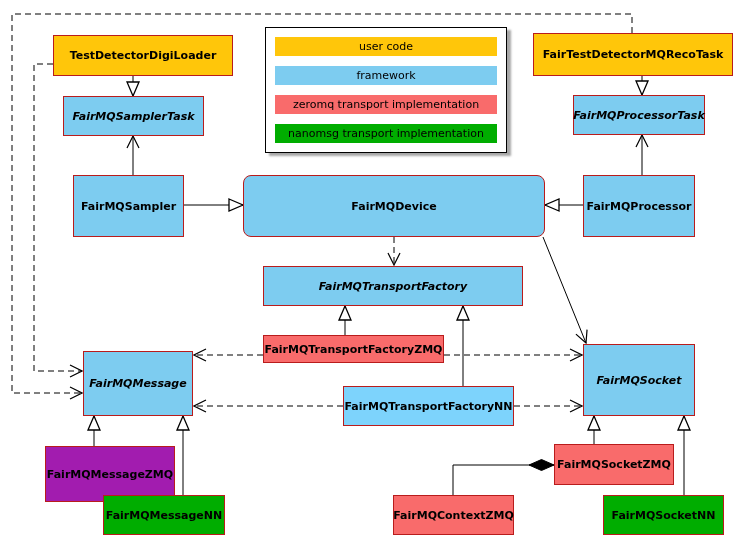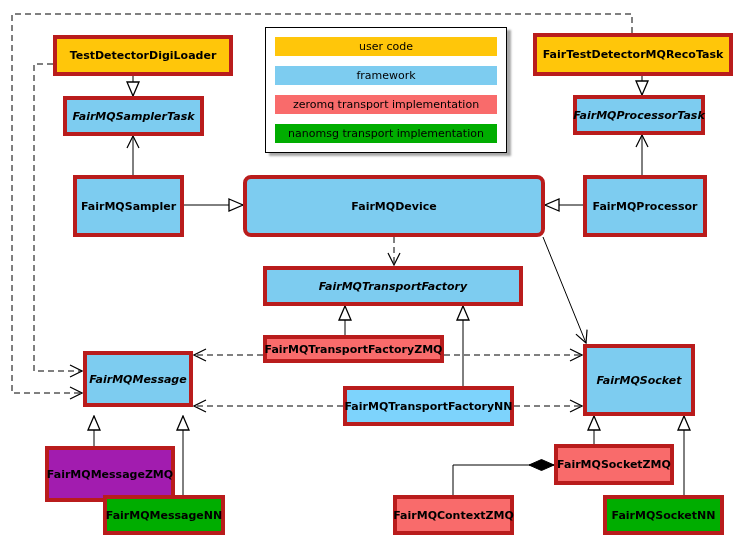--- a/index.html
+++ b/index.html
@@ -3,21 +3,21 @@
 <meta charset="utf-8">
 <style>
   html,body { margin:0; padding:0; background:#fff; }
   #canvas {
     position:relative; width:748px; height:549px; background:#fff;
     font-family:"DejaVu Sans", sans-serif; overflow:hidden;
   }
   #edges { position:absolute; left:0; top:0; }
   .node {
     position:absolute; box-sizing:border-box;
-    border:4px solid #b91c1c;
+    border:1px solid #b91c1c;
     display:flex; align-items:center; justify-content:center;
     font-size:11px; font-weight:bold; color:#000;
     white-space:nowrap; text-align:center;
   }
   .node.abstract { font-style:italic; }
   #legend {
     position:absolute; left:265px; top:27px; width:242px; height:126px;
     box-sizing:border-box; background:#fff; border:1px solid #000;
     box-shadow:4px 3px 2px rgba(120,120,120,0.65);
     display:flex; flex-direction:column; justify-content:flex-start;
@@ -81,29 +81,29 @@
   <div class="node" style="left: 533px; top: 33px; width: 200px; height: 43px; background: rgb(255, 198, 10);">FairTestDetectorMQRecoTask</div>
 
   <div class="node abstract" style="left: 63px; top: 96px; width: 141px; height: 40px; background: rgb(125, 204, 240);">FairMQSamplerTask</div>
 
   <div class="node abstract" style="left: 573px; top: 95px; width: 132px; height: 40px; background: rgb(125, 204, 240);">FairMQProcessorTask</div>
 
   <div class="node" style="left: 73px; top: 175px; width: 111px; height: 62px; background: rgb(125, 204, 240);">FairMQSampler</div>
 
   <div class="node" style="left: 243px; top: 175px; width: 302px; height: 62px; background: rgb(125, 204, 240); border-radius: 8px;">FairMQDevice</div>
 
-  <div class="node" style="left: 583px; top: 175px; width: 124px; height: 62px; background: rgb(125, 204, 240);">FairMQProcessor</div>
+  <div class="node" style="left: 583px; top: 175px; width: 112px; height: 62px; background: rgb(125, 204, 240);">FairMQProcessor</div>
 
   <div class="node abstract" style="left: 263px; top: 266px; width: 260px; height: 40px; background: rgb(125, 204, 240); text-align: center;">FairMQTransportFactory</div>
 
   <div class="node" style="left: 263px; top: 335px; width: 181px; height: 28px; background: rgb(249, 107, 107);">FairMQTransportFactoryZMQ</div>
 
   <div class="node" style="left: 343px; top: 386px; width: 171px; height: 40px; background: #7dd3fc;">FairMQTransportFactoryNN</div>
 
-  <div class="node abstract" style="left: 83px; top: 351px; width: 110px; height: 56px; background: rgb(125, 204, 240);">FairMQMessage</div>
+  <div class="node abstract" style="left: 83px; top: 351px; width: 110px; height: 65px; background: rgb(125, 204, 240);">FairMQMessage</div>
 
   <div class="node abstract" style="left: 583px; top: 344px; width: 112px; height: 72px; background: rgb(125, 204, 240);">FairMQSocket</div>
 
   <div class="node" style="left: 33px; top: 446px; width: 130px; height: 56px; background: #a21caf; margin-left: 12px;">FairMQMessageZMQ</div>
 
   <div class="node" style="left: 103px; top: 495px; width: 122px; height: 40px; background: rgb(0, 173, 0);">FairMQMessageNN</div>
 
   <div class="node" style="left: 554px; top: 444px; width: 120px; height: 41px; background: rgb(249, 107, 107);">FairMQSocketZMQ</div>
 
   <div class="node" style="left: 393px; top: 495px; width: 121px; height: 40px; background: rgb(249, 107, 107);">FairMQContextZMQ</div>

